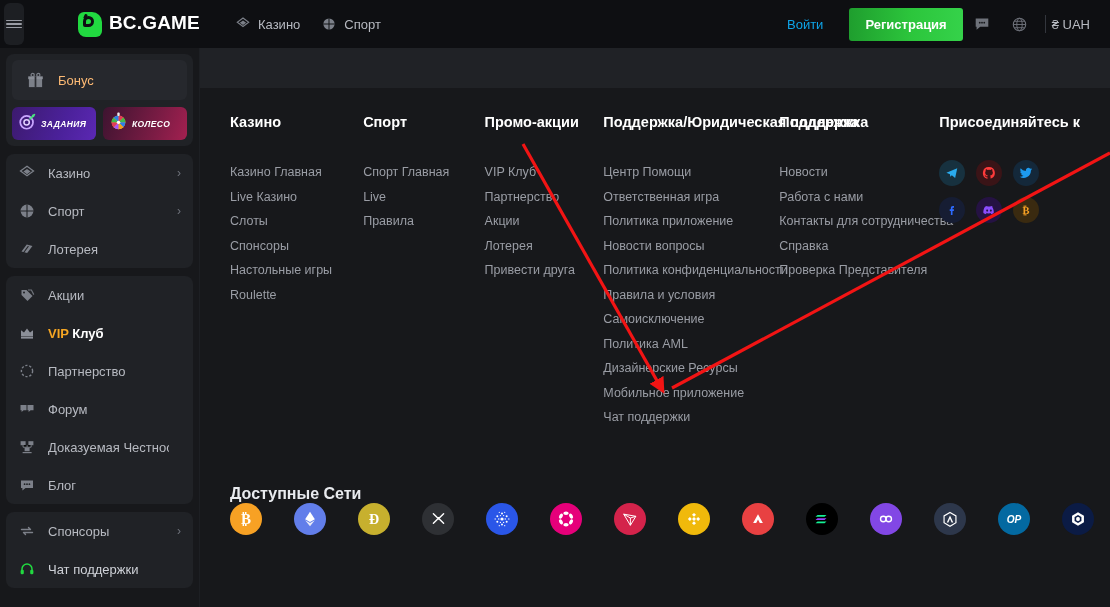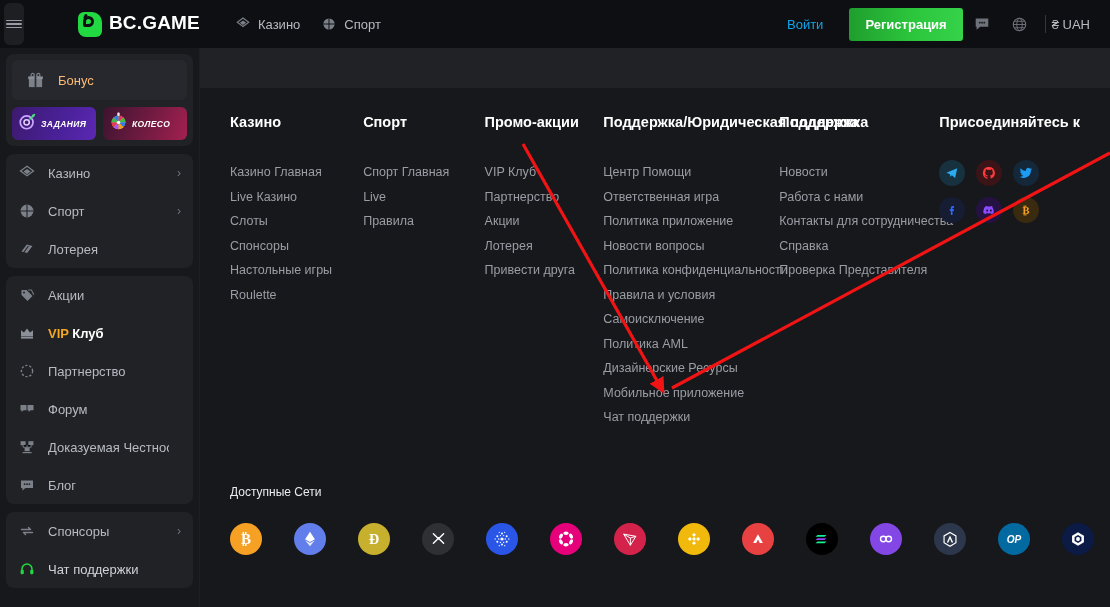--- a/index.html
+++ b/index.html
@@ -104,21 +104,21 @@
   .fcol.c4 { width:176px; }
   .fcol.c5 { width:160px; }
   .fcol.c6 { width:auto; flex:1; }
   .fc-title { color:#fff; font-size:14.5px; font-weight:bold; white-space:nowrap; margin-bottom:30px; }
   .fc-link { color:#9a9da5; font-size:12.5px; line-height:24.5px; white-space:nowrap; cursor:pointer; }
 
   .socials { display:flex; flex-wrap:wrap; gap:11px; width:124px; }
   .soc { width:26px; height:26px; border-radius:50%; display:flex; align-items:center; justify-content:center; cursor:pointer;}
 
   .networks { padding: 55px 30px 0 30px; }
-  .nw-title { color:#e9ebef; font-size:12px; font-weight:normal; margin-bottom:24px; }
+  .nw-title { color:#e9ebef; font-size:16px; font-weight:bold; }
   .nw-row { display:flex; gap:32px; align-items:center; }
   .nw { width:32px; height:32px; border-radius:50%; display:flex; align-items:center; justify-content:center; cursor:pointer; flex:0 0 32px;}
 
   
   .annot { position:absolute; top:0; left:0; width:1110px; height:607px; pointer-events:none; z-index:60; }
 </style>
 </head>
 <body>
 
 <div class="app">

